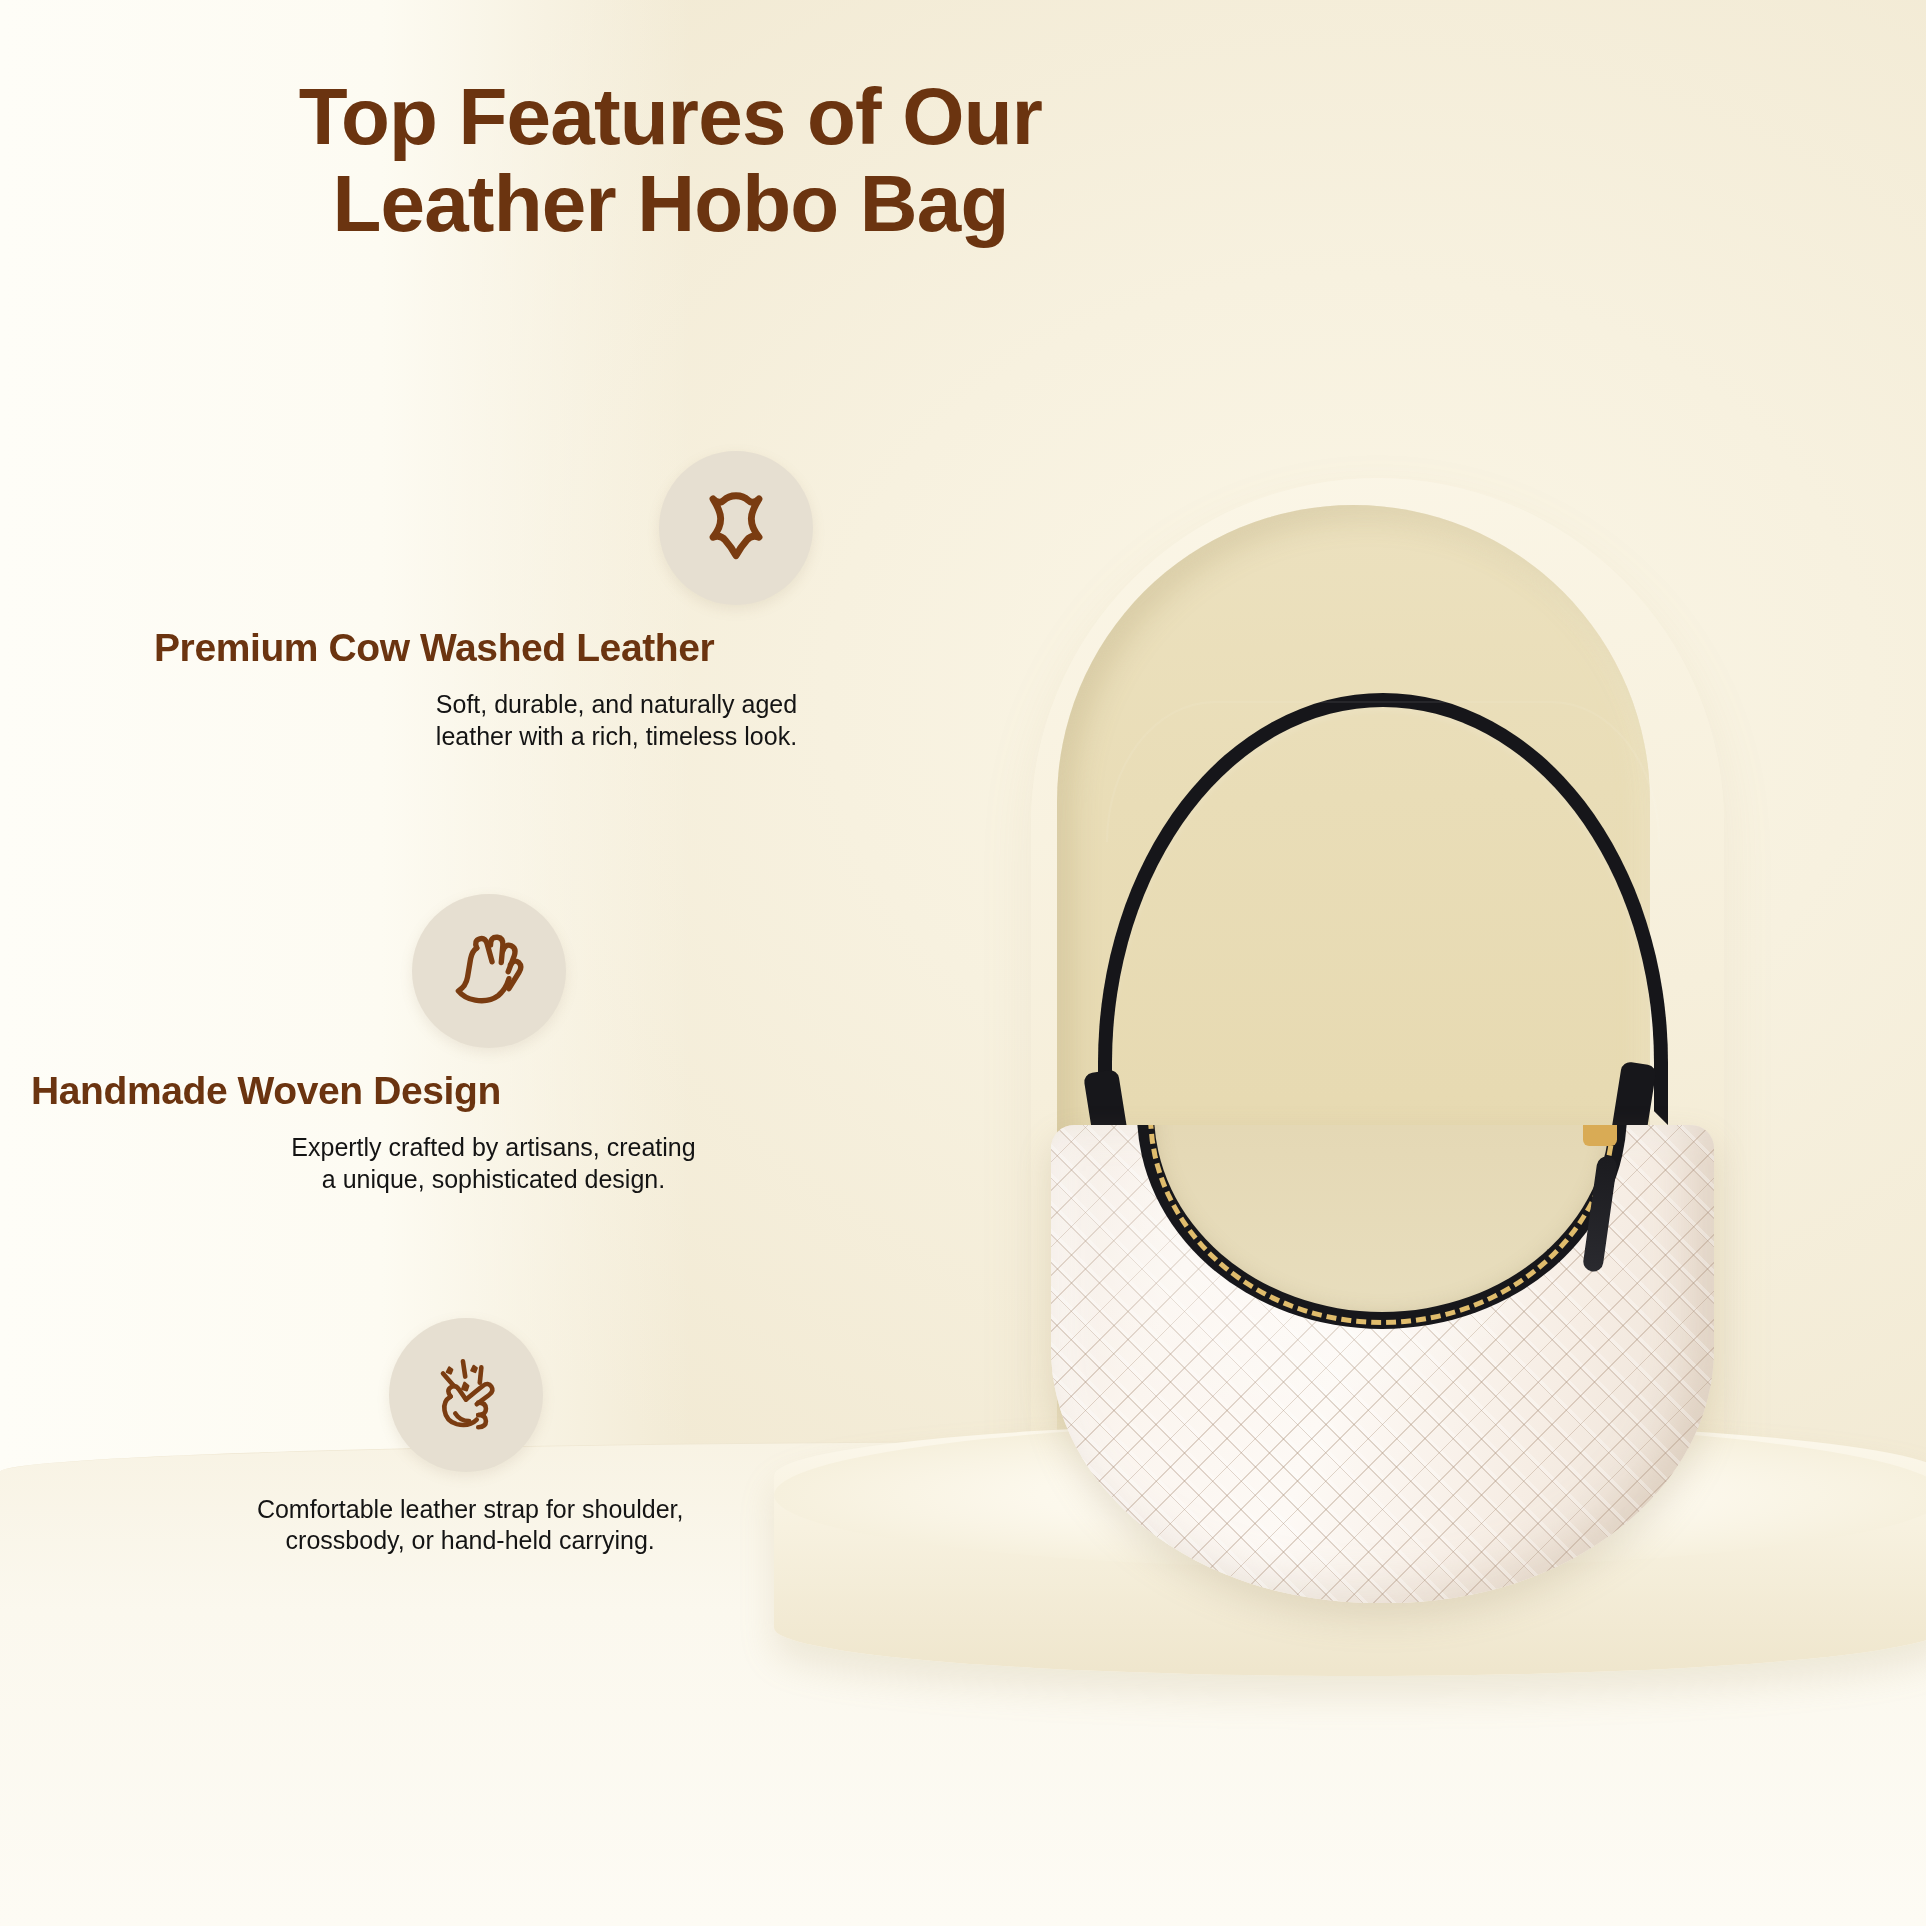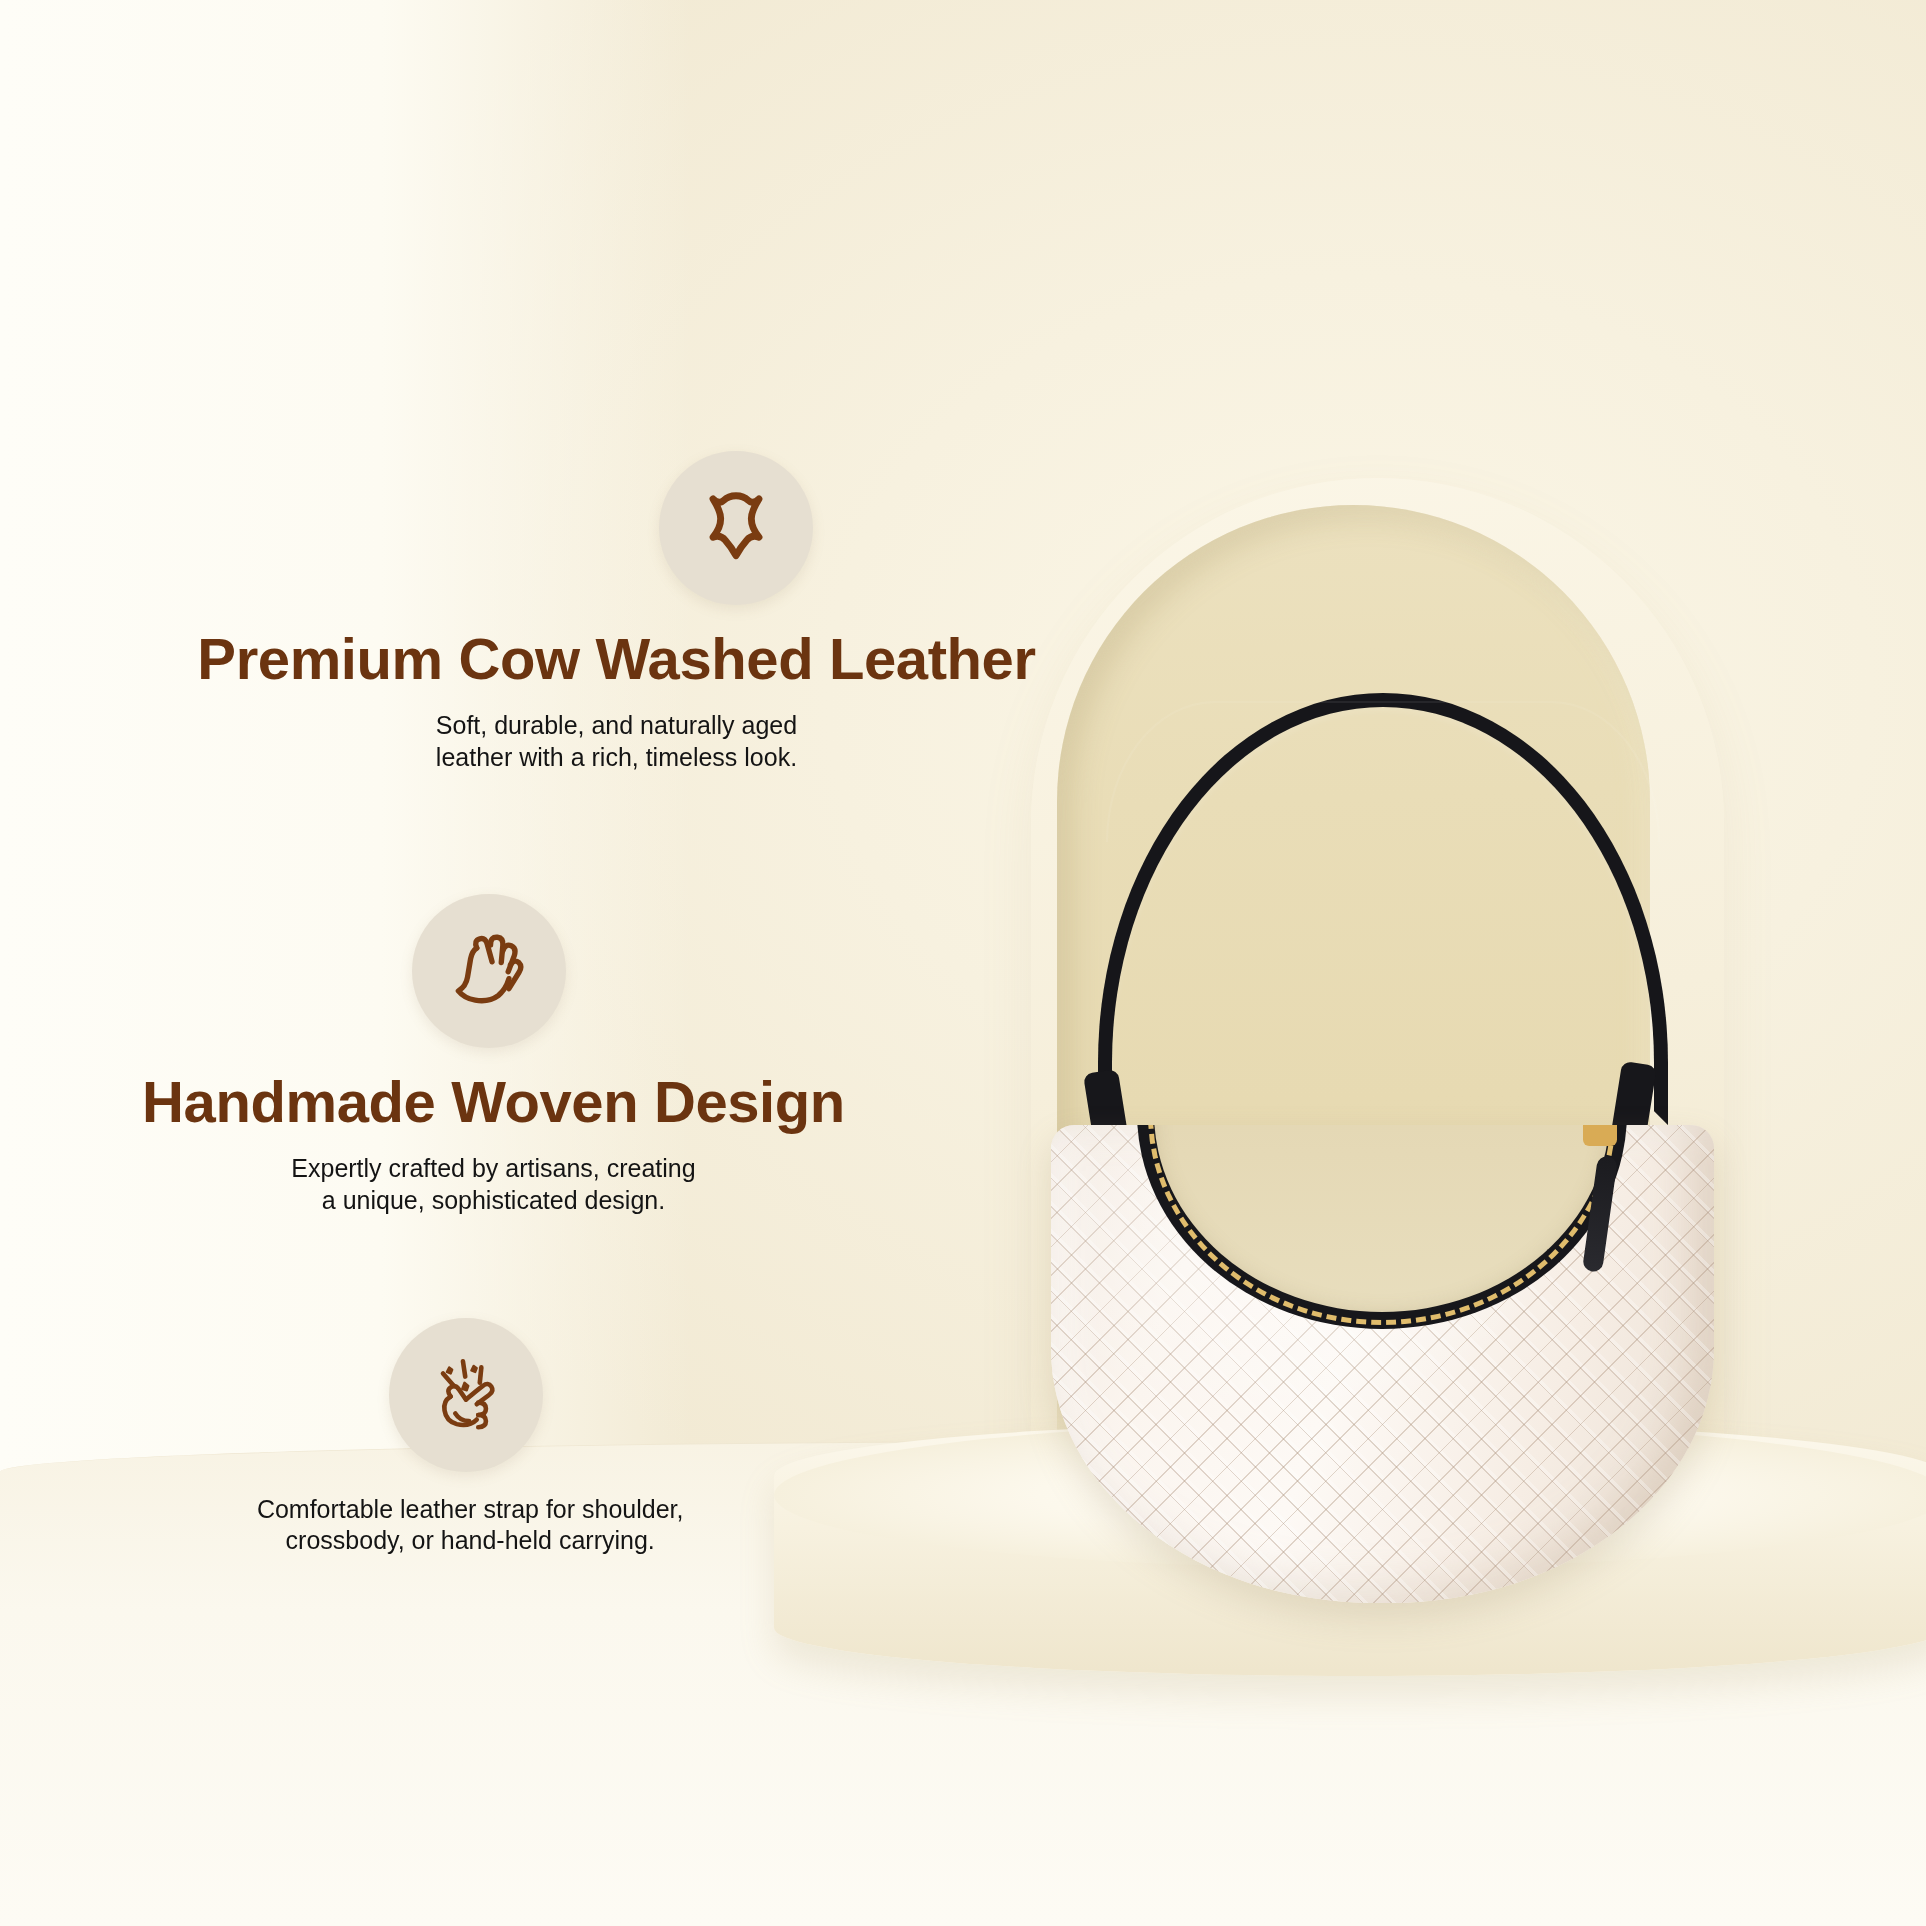--- a/index.html
+++ b/index.html
@@ -173,22 +173,22 @@
   .feature { position:absolute; }
   .f-icon {
     width:154px; height:154px; border-radius:50%;
     background:#e6dfd1;
     display:flex; align-items:center; justify-content:center;
     margin:0 auto 21.6px auto;
     box-shadow:0 4.6px 12.3px rgba(150,125,90,.13);
   }
   .f-icon svg { display:block; }
   .f-title {
-    color:#6b3410; font-weight:700; font-size:58px; line-height:1.1;
-    text-align:center; margin-bottom:20px; letter-spacing:-0.4px;
+    color:#6b3410; font-weight:700; font-size:39px; line-height:1.1;
+    margin-bottom:20px; letter-spacing:-0.4px;
   }
   .f-desc {
     color:#141414; font-weight:400; font-size:25px; line-height:1.26;
     text-align:center; white-space:pre-line;
   }
 
   #feature-1 { left:154px; top:451px; width:925px; }
   #feature-1 .f-icon { margin-left:505px; margin-right:auto; }
   #feature-2 { left:31px;  top:894px; width:925px; }
   #feature-2 .f-icon { margin-left:381px; margin-right:auto; }
@@ -222,20 +222,22 @@
       <div class="binding"></div>
       <div class="zipper"></div>
       <div class="zip-stop"></div>
       <div class="zip-pull"></div>
     </div>
   </div>
 </div>
 
 <div id="content">
 
+  <h1 class="title">Top Features of Our
+Leather Hobo Bag</h1>
 
   <div class="feature" id="feature-1">
     <div class="f-icon">
       <svg width="92" height="92" viewBox="0 0 120 120" aria-hidden="true">
         <path d="M30 22 q8 8 14 2 q6 -6 16 -6 q10 0 16 6 q6 6 14 -2
                  q-10 16 -10 26 q0 12 10 24
                  q-10 -4 -16 4 q-8 9 -14 20 q-6 -11 -14 -20 q-6 -8 -16 -4
                  q10 -12 10 -24 q0 -10 -10 -26 Z" fill="none" stroke="#7a3c11" stroke-width="9" stroke-linejoin="round" stroke-linecap="round"></path>
       </svg>
     </div>

